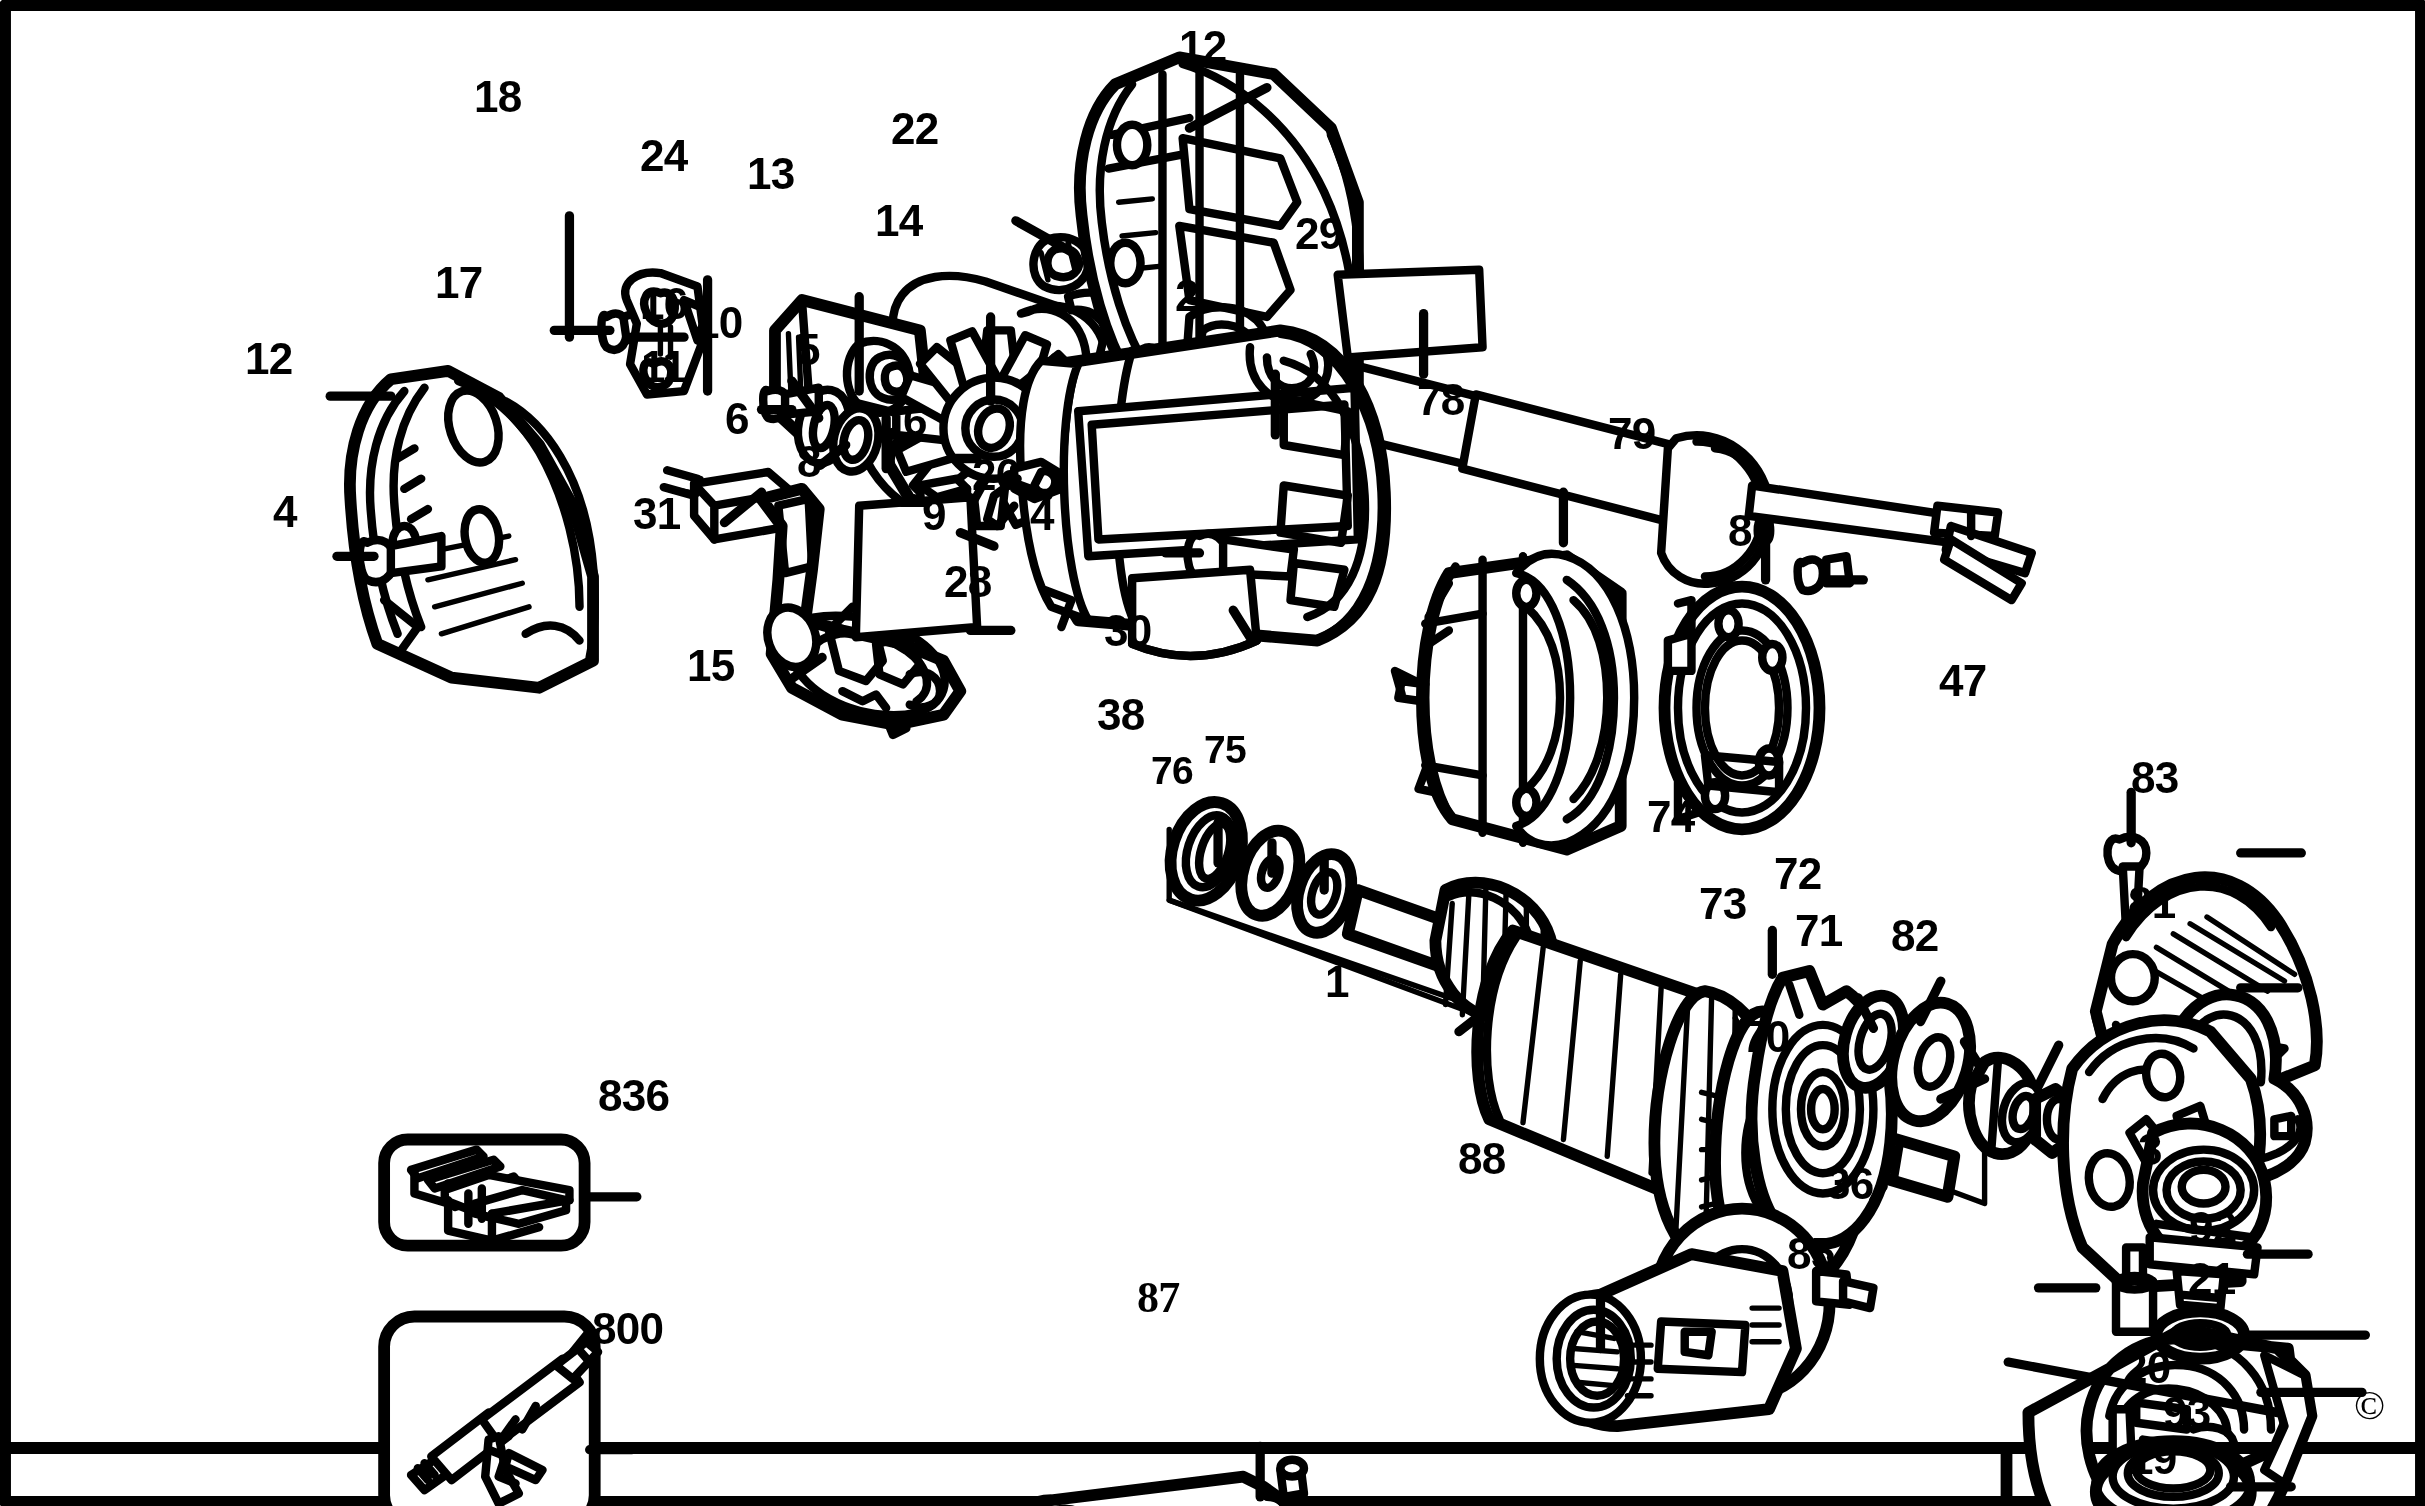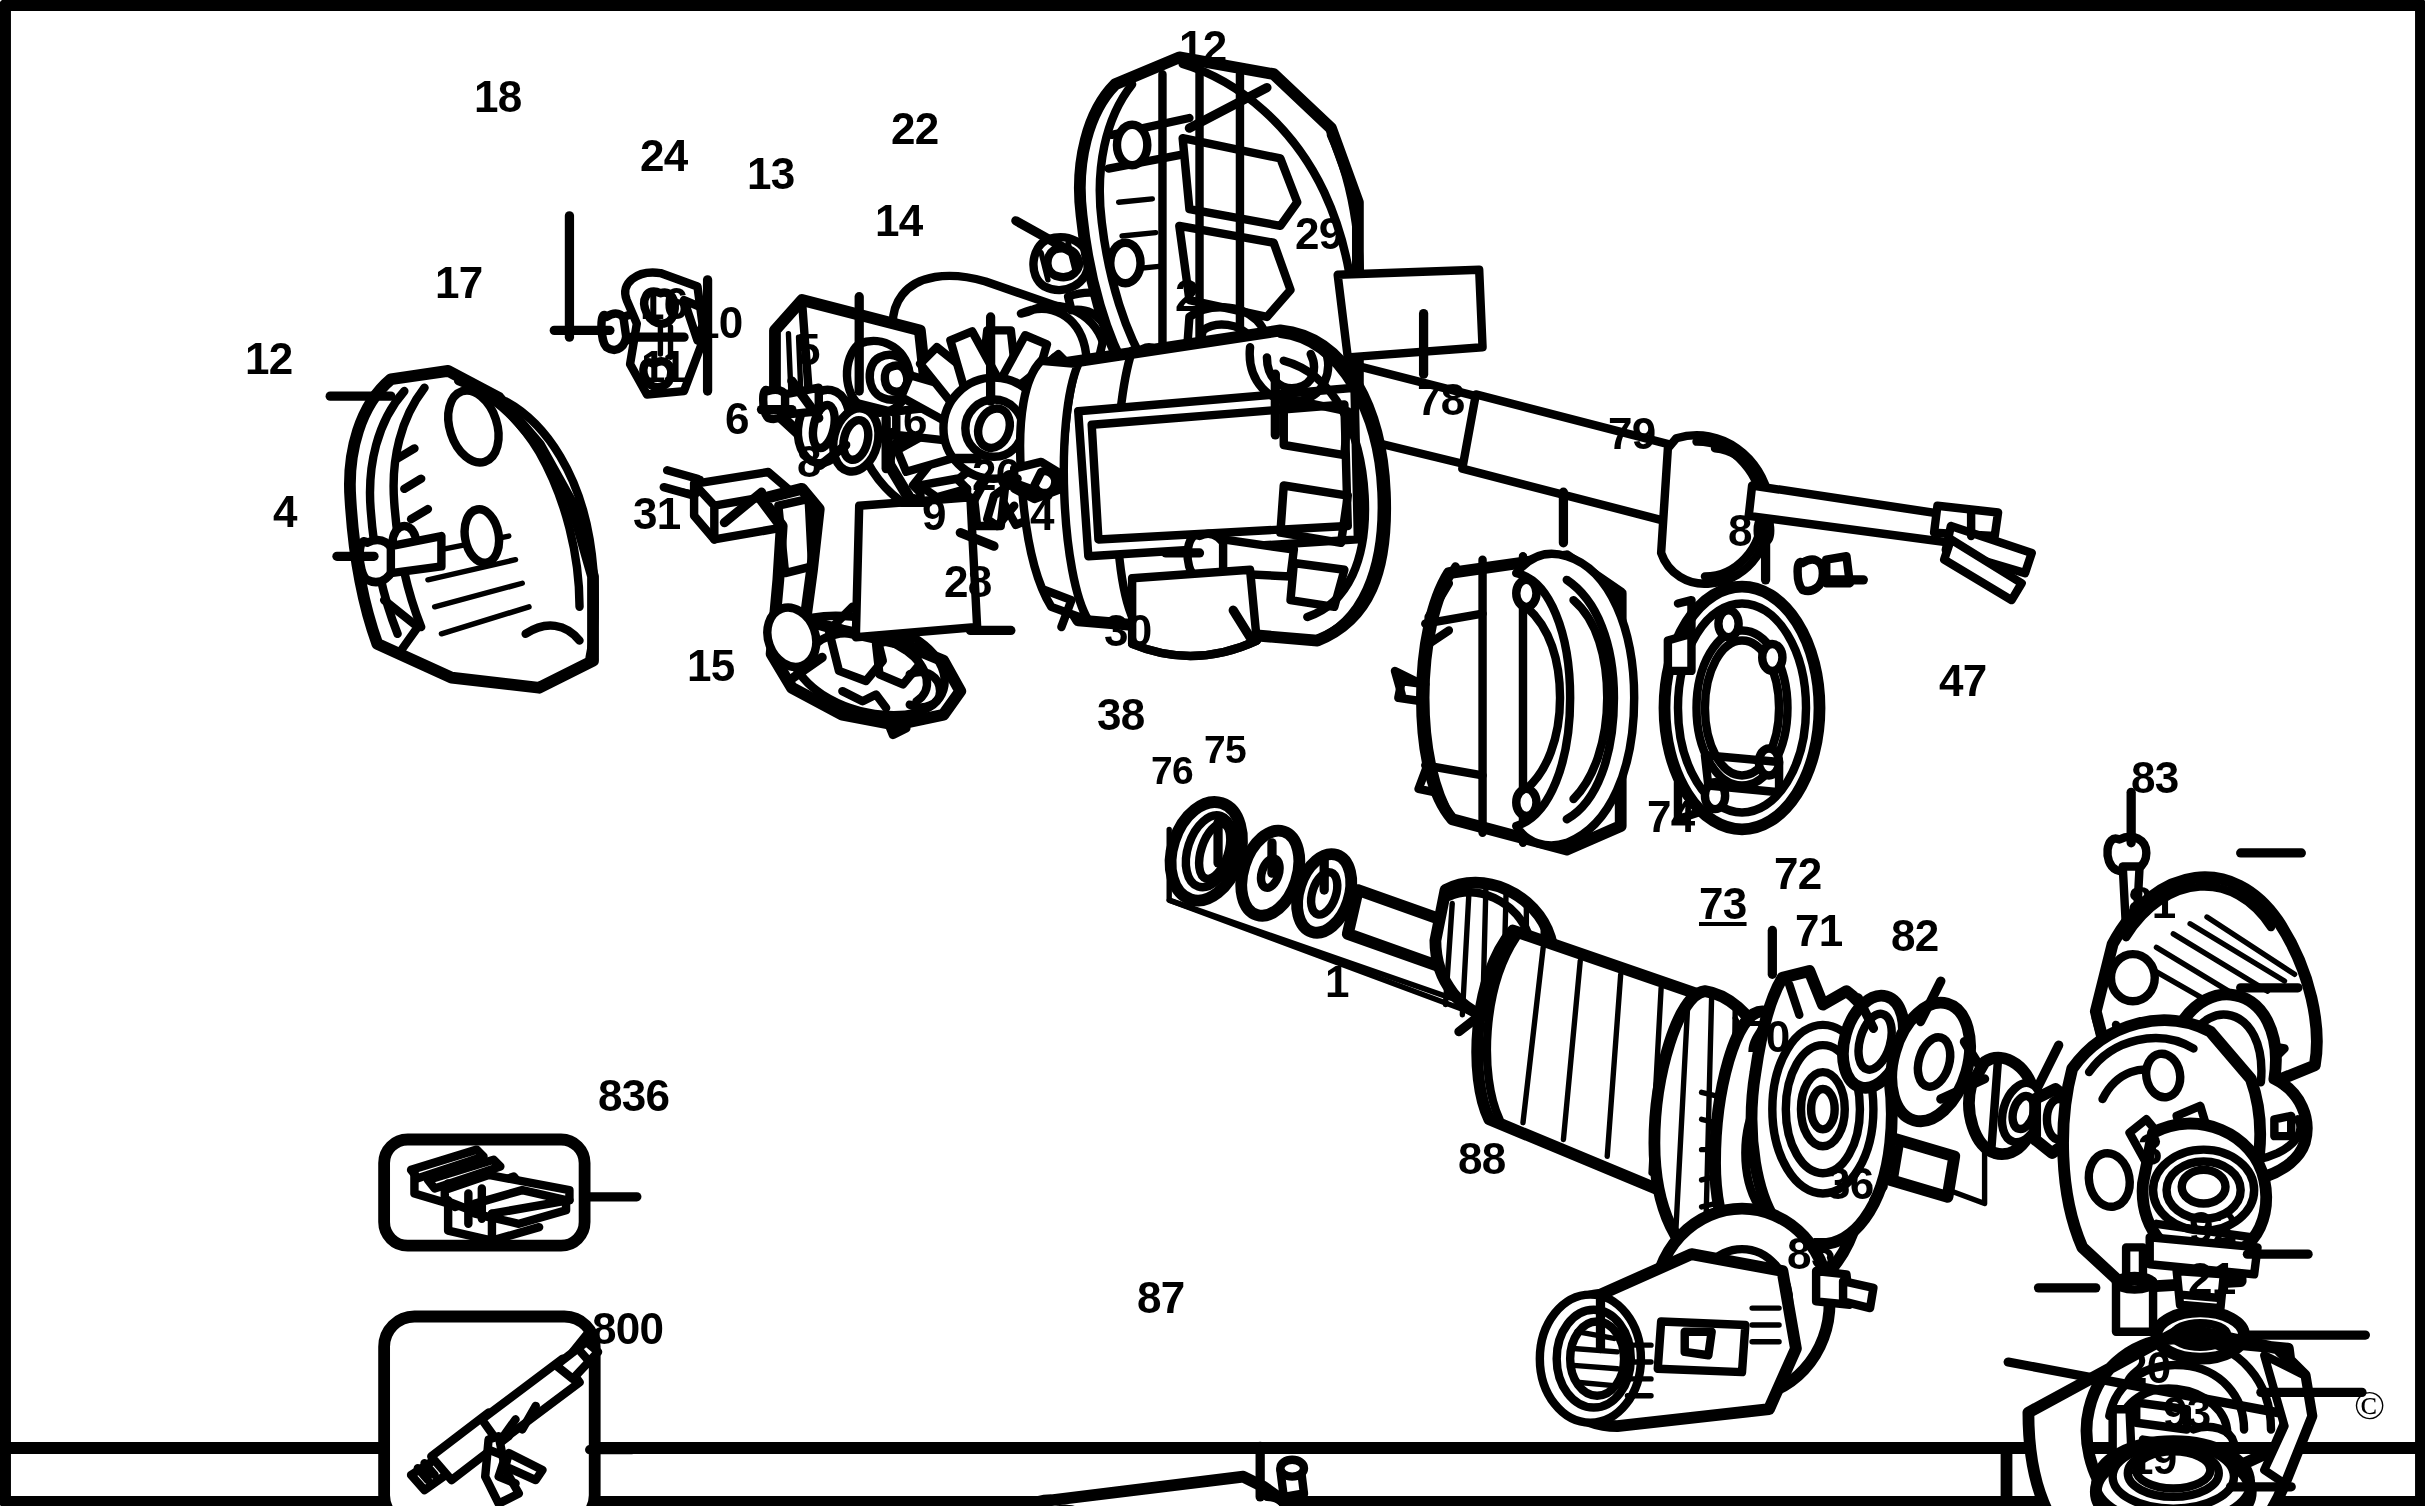--- a/index.html
+++ b/index.html
@@ -692,37 +692,37 @@
   <div class="lbl" style="left:944px;top:560px;">28</div>
   <div class="lbl" style="left:1104px;top:609px;">30</div>
   <div class="lbl" style="left:1417px;top:378px;">78</div>
   <div class="lbl" style="left:1608px;top:412px;">79</div>
   <div class="lbl" style="left:1728px;top:509px;">80</div>
   <div class="lbl" style="left:1097px;top:693px;">38</div>
   <div class="lbl sm" style="left:1151px;top:751px;">76</div>
   <div class="lbl sm" style="left:1204px;top:730px;">75</div>
   <div class="lbl" style="left:1325px;top:960px;">1</div>
   <div class="lbl" style="left:1612px;top:795px;margin-left:35px;">74</div>
-  <div class="lbl" style="left:1699px;top:882px;text-decoration:underline;">73</div>
+  <div class="lbl" style="left:1699px;top:882px;">73</div>
   <div class="lbl" style="left:1774px;top:852px;">72</div>
   <div class="lbl" style="left:1795px;top:909px;">71</div>
   <div class="lbl" style="left:1742px;top:1015px;">70</div>
   <div class="lbl" style="left:1891px;top:914px;">82</div>
   <div class="lbl" style="left:1939px;top:659px;">47</div>
   <div class="lbl" style="left:2131px;top:756px;">83</div>
   <div class="lbl" style="left:2128px;top:881px;">81</div>
   <div class="lbl" style="left:2138px;top:1128px;">3</div>
   <div class="lbl" style="left:1826px;top:1162px;">36</div>
   <div class="lbl" style="left:2189px;top:1206px;">92</div>
   <div class="lbl" style="left:1787px;top:1232px;">85</div>
   <div class="lbl" style="left:2188px;top:1257px;">21</div>
   <div class="lbl" style="left:2123px;top:1346px;">20</div>
   <div class="lbl" style="left:2163px;top:1391px;">93</div>
   <div class="lbl" style="left:2129px;top:1437px;">19</div>
   <div class="lbl" style="left:598px;top:1074px;">836</div>
   <div class="lbl" style="left:592px;top:1307px;">800</div>
-  <div class="lbl" style="left:1137px;top:1276px;">87</div>
+  <div class="lbl" style="left:1137px;top:1276px;font-family:Liberation Serif, serif;">87</div>
   <div class="lbl" style="left:1458px;top:1137px;">88</div>
 
   <div class="copy" style="left:2354px;top:1385px;">©</div>
 
 </div>
 
 
 </body></html>

